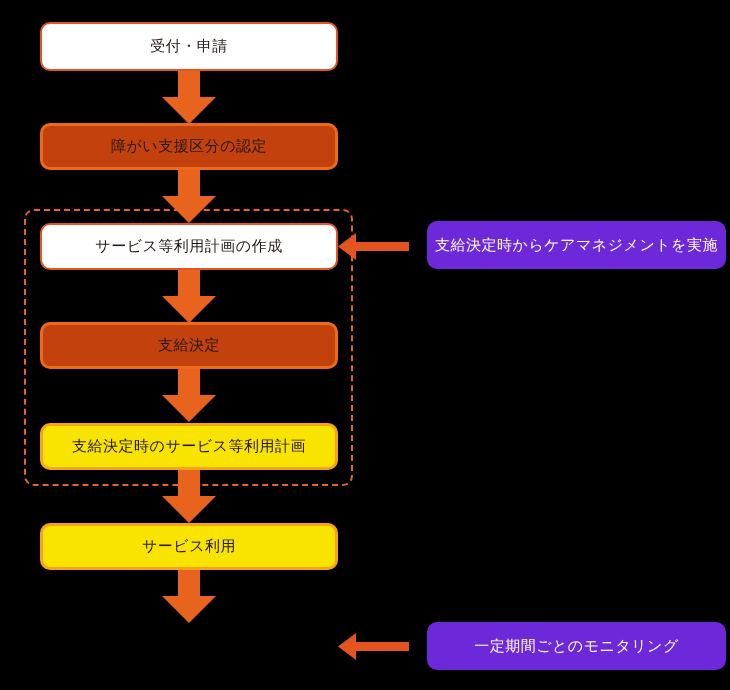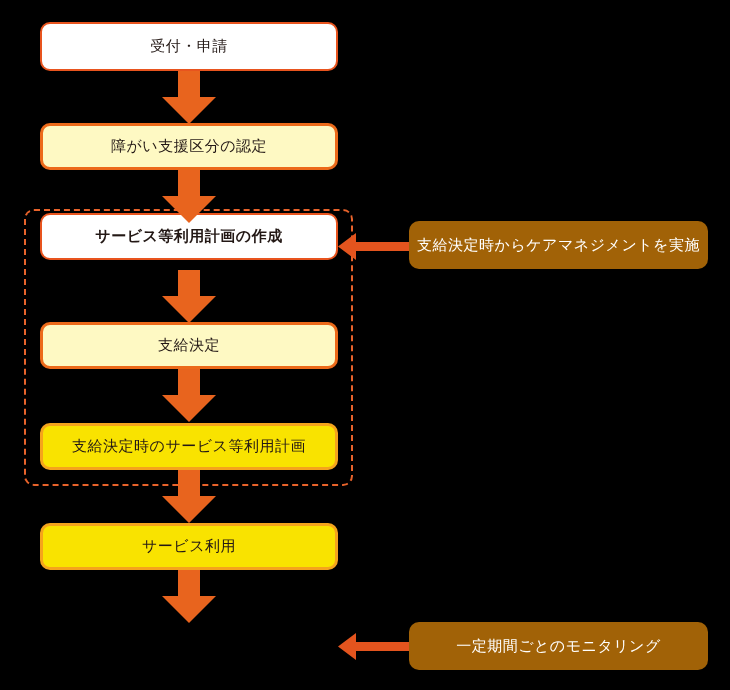--- a/index.html
+++ b/index.html
@@ -7,52 +7,52 @@
     position:relative;width:730px;height:690px;background:#000;overflow:hidden;
     font-family:"Liberation Sans",sans-serif;
   }
   
   .node{
     position:absolute;left:40px;width:298px;height:47px;box-sizing:border-box;
     border-radius:10px;display:flex;align-items:center;justify-content:center;
     font-size:15px;letter-spacing:.5px;color:#231815;z-index:2;
   }
   .node-white{background:#ffffff;border:2px solid #E8541E;}
-  .node-orange{background:#fef9c3;border:3px solid #EC6A1A;}
+  .node-orange{background:#c2410c;border:3px solid #EC6A1A;}
   .node-yellow{background:#F9E300;border:3px solid #F5A41C;}
   
   .dashed-region{
     position:absolute;left:24px;top:209px;width:329px;height:277px;box-sizing:border-box;
     border:2px dashed #E8632B;border-radius:10px;z-index:1;background:transparent;
   }
   
   .arrow-down{position:absolute;left:162px;width:54px;height:53px;z-index:3;}
   .arrow-left{position:absolute;left:338px;width:71px;height:27px;z-index:3;}
   .arrow-down svg,.arrow-left svg{display:block;width:100%;height:100%;}
   
   .annotation{
-    position:absolute;left:409px;width:299px;height:48px;box-sizing:border-box;
-    background:#a16207;border-radius:10px;display:flex;align-items:center;justify-content:center;
+    position:absolute;left:427px;width:299px;height:48px;box-sizing:border-box;
+    background:#6d28d9;border-radius:10px;display:flex;align-items:center;justify-content:center;
     font-size:15px;letter-spacing:.5px;color:#ffffff;z-index:2;
   }
 </style>
 </head>
 <body>
 
 <div class="canvas">
 
   <div class="dashed-region"></div>
 
   <div class="node node-white" style="top:22px;height:49px;">
     <span>受付・申請</span>
   </div>
   <div class="node node-orange" style="top:123px;">
     <span>障がい支援区分の認定</span>
   </div>
-  <div class="node node-white" style="top:213px;font-weight:bold;">
+  <div class="node node-white" style="top:223px;">
     <span>サービス等利用計画の作成</span>
   </div>
   <div class="node node-yellow" style="top:423px;">
     <span>支給決定時のサービス等利用計画</span>
   </div>
   <div class="node node-orange" style="top:322px;">
     <span>支給決定</span>
   </div>
   <div class="node node-yellow" style="top:523px;">
     <span>サービス利用</span>

